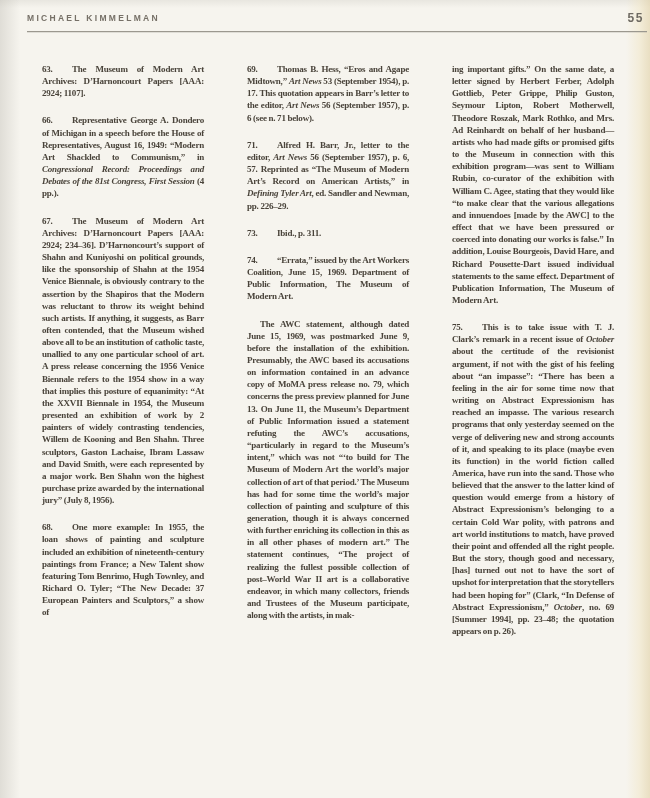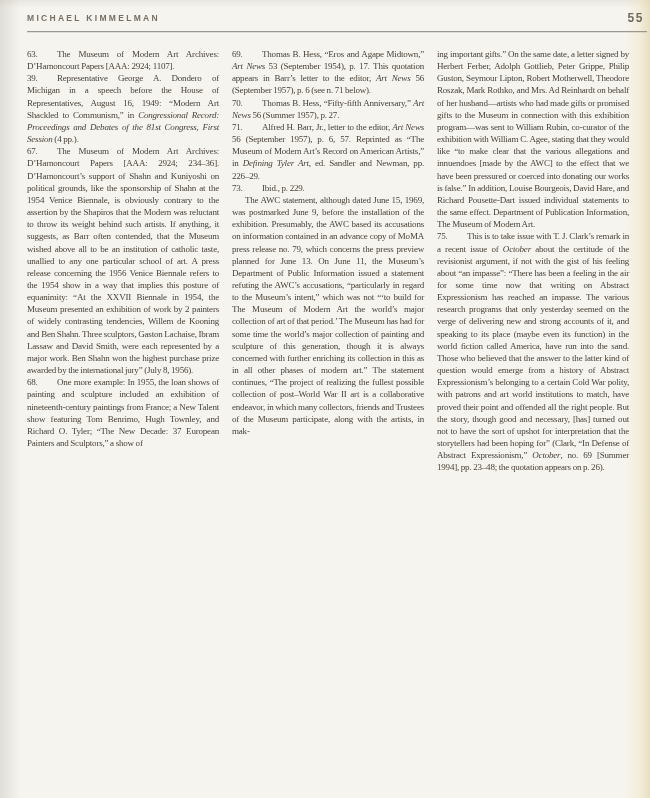--- a/index.html
+++ b/index.html
@@ -43,26 +43,27 @@
     position: absolute; left: 27px; right: 3px; top: 31px;
     height: 1px; background: #9b988f;
     box-shadow: 0 1px 0 rgba(155,152,143,0.25);
   }
   .columns {
     position: absolute; left: 27px; top: 48px;
     display: flex; gap: 13px;
   }
   .col { width: 192px; }
   p.note {
-    margin: 0; padding: 0;
+    margin: 15px; padding: 0;
     font-size: 9px; line-height: 12.15px;
     text-align: justify;
     color: #49433a;
     letter-spacing: -0.2px;
     word-spacing: -0.3px;
+    font-weight: bold;
   }
   p.note .num { display: inline-block; width: 30px; font-style: normal; }
   p.note.indent { text-indent: 13px; }
   .it { font-style: italic; }
 </style>
 </head>
 <body>
 
 <div class="edge-top"></div>
 <div class="edge-left"></div>
@@ -70,28 +71,28 @@
 
 <header class="page-header">
   <span class="running-head">MICHAEL KIMMELMAN</span>
   <span class="page-num">55</span>
 </header>
 <div class="header-rule"></div>
 
 <main class="columns">
   <div class="col">
       <p class="note"><span class="num">63.</span><span>The Museum of Modern Art Archives: D’Harnoncourt Papers [AAA: 2924; 1107].</span></p>
-      <p class="note"><span class="num">39.</span><span>Representative George A. Dondero of Michigan in a speech before the House of Representatives, August 16, 1949: “Modern Art Shackled to Communism,” in </span><span class="it">Congressional Record: Proceedings and Debates of the 81st Congress, First Session</span><span> (4 pp.).</span></p>
+      <p class="note"><span class="num">66.</span><span>Representative George A. Dondero of Michigan in a speech before the House of Representatives, August 16, 1949: “Modern Art Shackled to Communism,” in </span><span class="it">Congressional Record: Proceedings and Debates of the 81st Congress, First Session</span><span> (4 pp.).</span></p>
       <p class="note"><span class="num">67.</span><span>The Museum of Modern Art Archives: D’Harnoncourt Papers [AAA: 2924; 234–36]. D’Harnoncourt’s support of Shahn and Kuniyoshi on political grounds, like the sponsorship of Shahn at the 1954 Venice Biennale, is obviously contrary to the assertion by the Shapiros that the Modern was reluctant to throw its weight behind such artists. If anything, it suggests, as Barr often contended, that the Museum wished above all to be an institution of catholic taste, unallied to any one particular school of art. A press release concerning the 1956 Venice Biennale refers to the 1954 show in a way that implies this posture of equanimity: “At the XXVII Biennale in 1954, the Museum presented an exhibition of work by 2 painters of widely contrasting tendencies, Willem de Kooning and Ben Shahn. Three sculptors, Gaston Lachaise, Ibram Lassaw and David Smith, were each represented by a major work. Ben Shahn won the highest purchase prize awarded by the international jury” (July 8, 1956).</span></p>
       <p class="note"><span class="num">68.</span><span>One more example: In 1955, the loan shows of painting and sculpture included an exhibition of nineteenth-century paintings from France; a New Talent show featuring Tom Benrimo, Hugh Townley, and Richard O. Tyler; “The New Decade: 37 European Painters and Sculptors,” a show of</span></p>
     </div>
   <div class="col">
       <p class="note"><span class="num">69.</span><span>Thomas B. Hess, “Eros and Agape Midtown,” </span><span class="it">Art News</span><span> 53 (September 1954), p. 17. This quotation appears in Barr’s letter to the editor, </span><span class="it">Art News</span><span> 56 (September 1957), p. 6 (see n. 71 below).</span></p>
-      <p class="note"><span class="num">70.</span><span>Thomas B. Hess, “Fifty-fifth Anniversary,” </span><span class="it">Art News</span><span> 56 (Summer 1957), p. 27.</span></p>
       <p class="note"><span class="num">71.</span><span>Alfred H. Barr, Jr., letter to the editor, </span><span class="it">Art News</span><span> 56 (September 1957), p. 6, 57. Reprinted as “The Museum of Modern Art’s Record on American Artists,” in </span><span class="it">Defining Tyler Art</span><span>, ed. Sandler and Newman, pp. 226–29.</span></p>
-      <p class="note"><span class="num">73.</span><span>Ibid., p. 229.</span></p>
+      <p class="note"><span class="num">73.</span><span>Ibid., p. 311.</span></p>
+      <p class="note"><span class="num">74.</span><span>“Errata,” issued by the Art Workers Coalition, June 15, 1969. Department of Public Information, The Museum of Modern Art.</span></p>
       <p class="note indent"><span>The AWC statement, although dated June 15, 1969, was postmarked June 9, before the installation of the exhibition. Presumably, the AWC based its accusations on information contained in an advance copy of MoMA press release no. 79, which concerns the press preview planned for June 13. On June 11, the Museum’s Department of Public Information issued a statement refuting the AWC’s accusations, “particularly in regard to the Museum’s intent,” which was not “‘to build for The Museum of Modern Art the world’s major collection of art of that period.’ The Museum has had for some time the world’s major collection of painting and sculpture of this generation, though it is always concerned with further enriching its collection in this as in all other phases of modern art.” The statement continues, “The project of realizing the fullest possible collection of post–World War II art is a collaborative endeavor, in which many collectors, friends and Trustees of the Museum participate, along with the artists, in mak-</span></p>
     </div>
   <div class="col">
       <p class="note"><span>ing important gifts.” On the same date, a letter signed by Herbert Ferber, Adolph Gottlieb, Peter Grippe, Philip Guston, Seymour Lipton, Robert Motherwell, Theodore Roszak, Mark Rothko, and Mrs. Ad Reinhardt on behalf of her husband—artists who had made gifts or promised gifts to the Museum in connection with this exhibition program—was sent to William Rubin, co-curator of the exhibition with William C. Agee, stating that they would like “to make clear that the various allegations and innuendoes [made by the AWC] to the effect that we have been pressured or coerced into donating our works is false.” In addition, Louise Bourgeois, David Hare, and Richard Pousette-Dart issued individual statements to the same effect. Department of Publication Information, The Museum of Modern Art.</span></p>
       <p class="note"><span class="num">75.</span><span>This is to take issue with T. J. Clark’s remark in a recent issue of </span><span class="it">October</span><span> about the certitude of the revisionist argument, if not with the gist of his feeling about “an impasse”: “There has been a feeling in the air for some time now that writing on Abstract Expressionism has reached an impasse. The various research programs that only yesterday seemed on the verge of delivering new and strong accounts of it, and speaking to its place (maybe even its function) in the world fiction called America, have run into the sand. Those who believed that the answer to the latter kind of question would emerge from a history of Abstract Expressionism’s belonging to a certain Cold War polity, with patrons and art world institutions to match, have proved their point and offended all the right people. But the story, though good and necessary, [has] turned out not to have the sort of upshot for interpretation that the storytellers had been hoping for” (Clark, “In Defense of Abstract Expressionism,” </span><span class="it">October</span><span>, no. 69 [Summer 1994], pp. 23–48; the quotation appears on p. 26).</span></p>
     </div>
 </main>
 
 </body></html>

